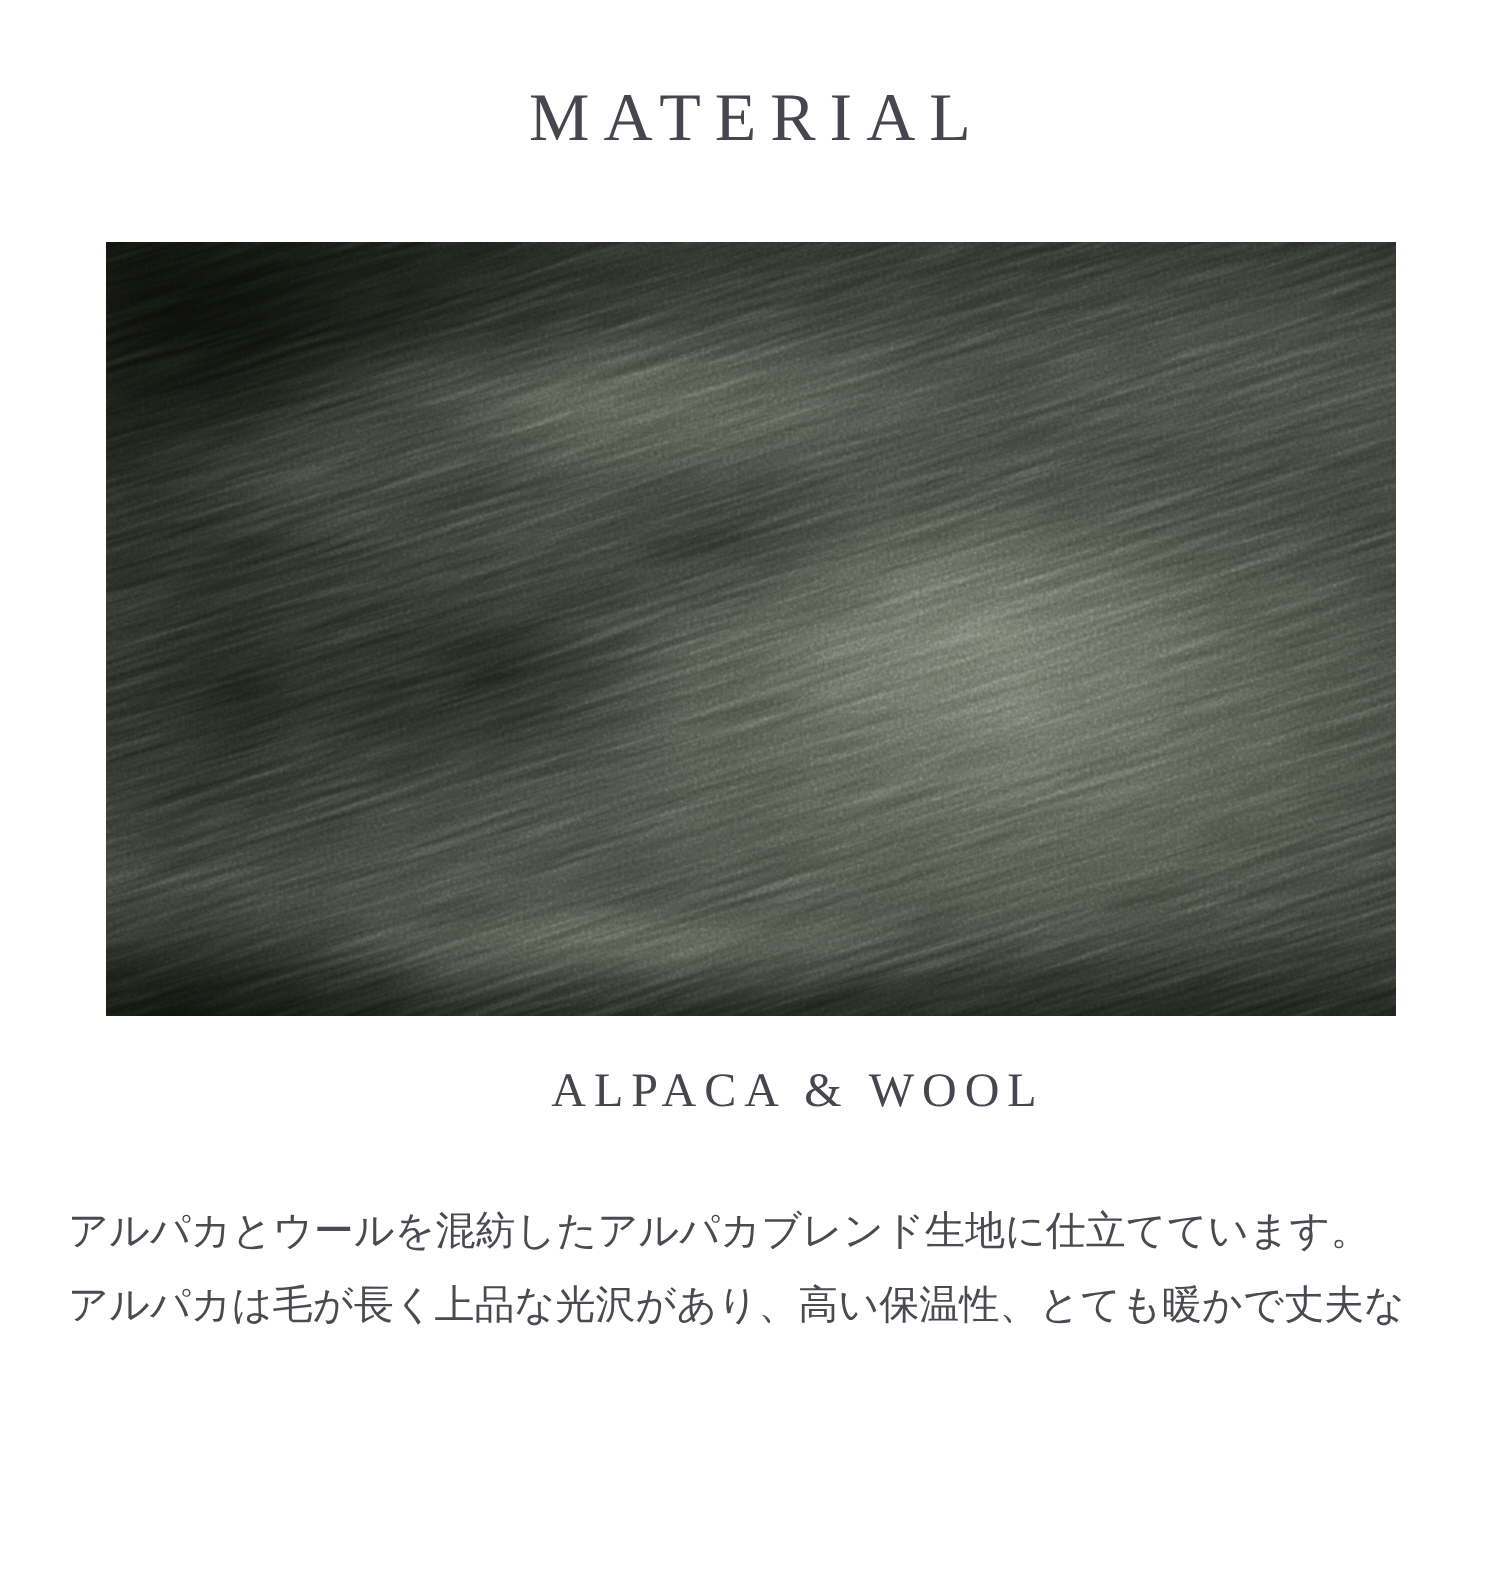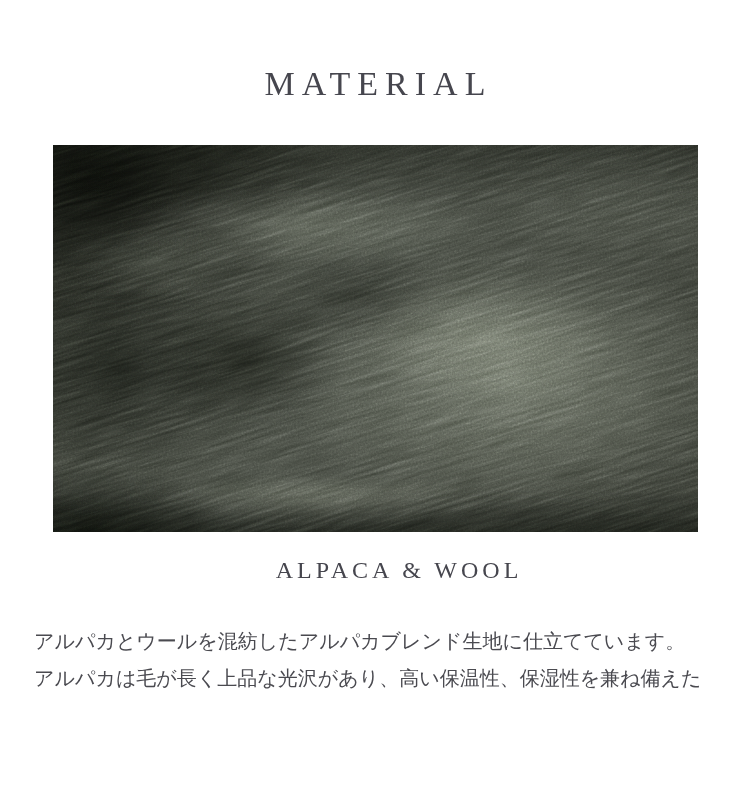--- a/index.html
+++ b/index.html
@@ -12,21 +12,21 @@
   body{
     width:750px;height:791px;
     background:var(--background,#ffffff);
     font-family:"Liberation Serif","DejaVu Serif",serif;
     overflow:hidden;
   }
   .page{width:750px;height:791px;position:relative;}
 
   
   .section-title{
-    margin:0;padding-top:66px;
+    margin:0;padding-top:42px;
     text-align:center;
     font-size:34px;line-height:36px;font-weight:400;
     letter-spacing:7px;text-indent:7px;
     color:var(--heading,#46464e);
   }
   .material-name{
     margin:25px 0 0 0;
     text-align:center;
     font-size:24px;line-height:26px;font-weight:400;
     letter-spacing:4px;text-indent:4px;
@@ -74,21 +74,21 @@
   .fabric-noise{position:absolute;inset:0;width:100%;height:100%;}
   .noise-streaks{mix-blend-mode:soft-light;opacity:.95;}
   .noise-grain{mix-blend-mode:overlay;opacity:.55;}
 
   
   .material-description{
     margin:40px 0 0 34px;
     font-size:20px;line-height:37px;
     color:var(--body-text,#4a4a50);
   }
-  .material-description span{display:block;white-space:nowrap;}
+  .material-description span{display:block;white-space:nowrap;font-family:Liberation Mono, monospace;}
 </style>
 </head>
 <body>
 
 <div class="page">
 
   <h1 class="section-title">MATERIAL</h1>
 
   <div class="fabric-photo">
     <div class="fabric-base"></div>
@@ -111,16 +111,16 @@
         </filter>
       </defs>
       <rect width="645" height="387" filter="url(#grainNoise)"></rect>
     </svg>
   </div>
 
   <h2 class="material-name">ALPACA &amp; WOOL</h2>
 
   <p class="material-description">
     <span>アルパカとウールを混紡したアルパカブレンド生地に仕立てています。</span>
-    <span>アルパカは毛が長く上品な光沢があり、高い保温性、保湿性を兼ね備えた</span>
+    <span>アルパカは毛が長く上品な光沢があり、高い保温性、とても暖かで丈夫な</span>
   </p>
 
 </div>
 
 </body></html>

